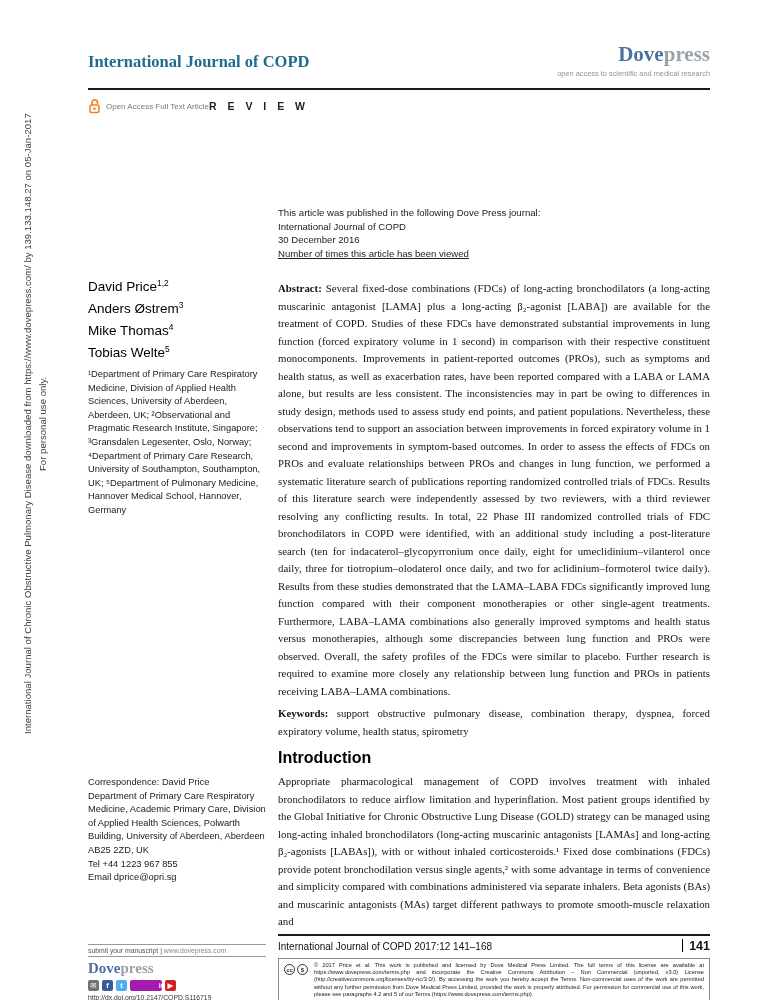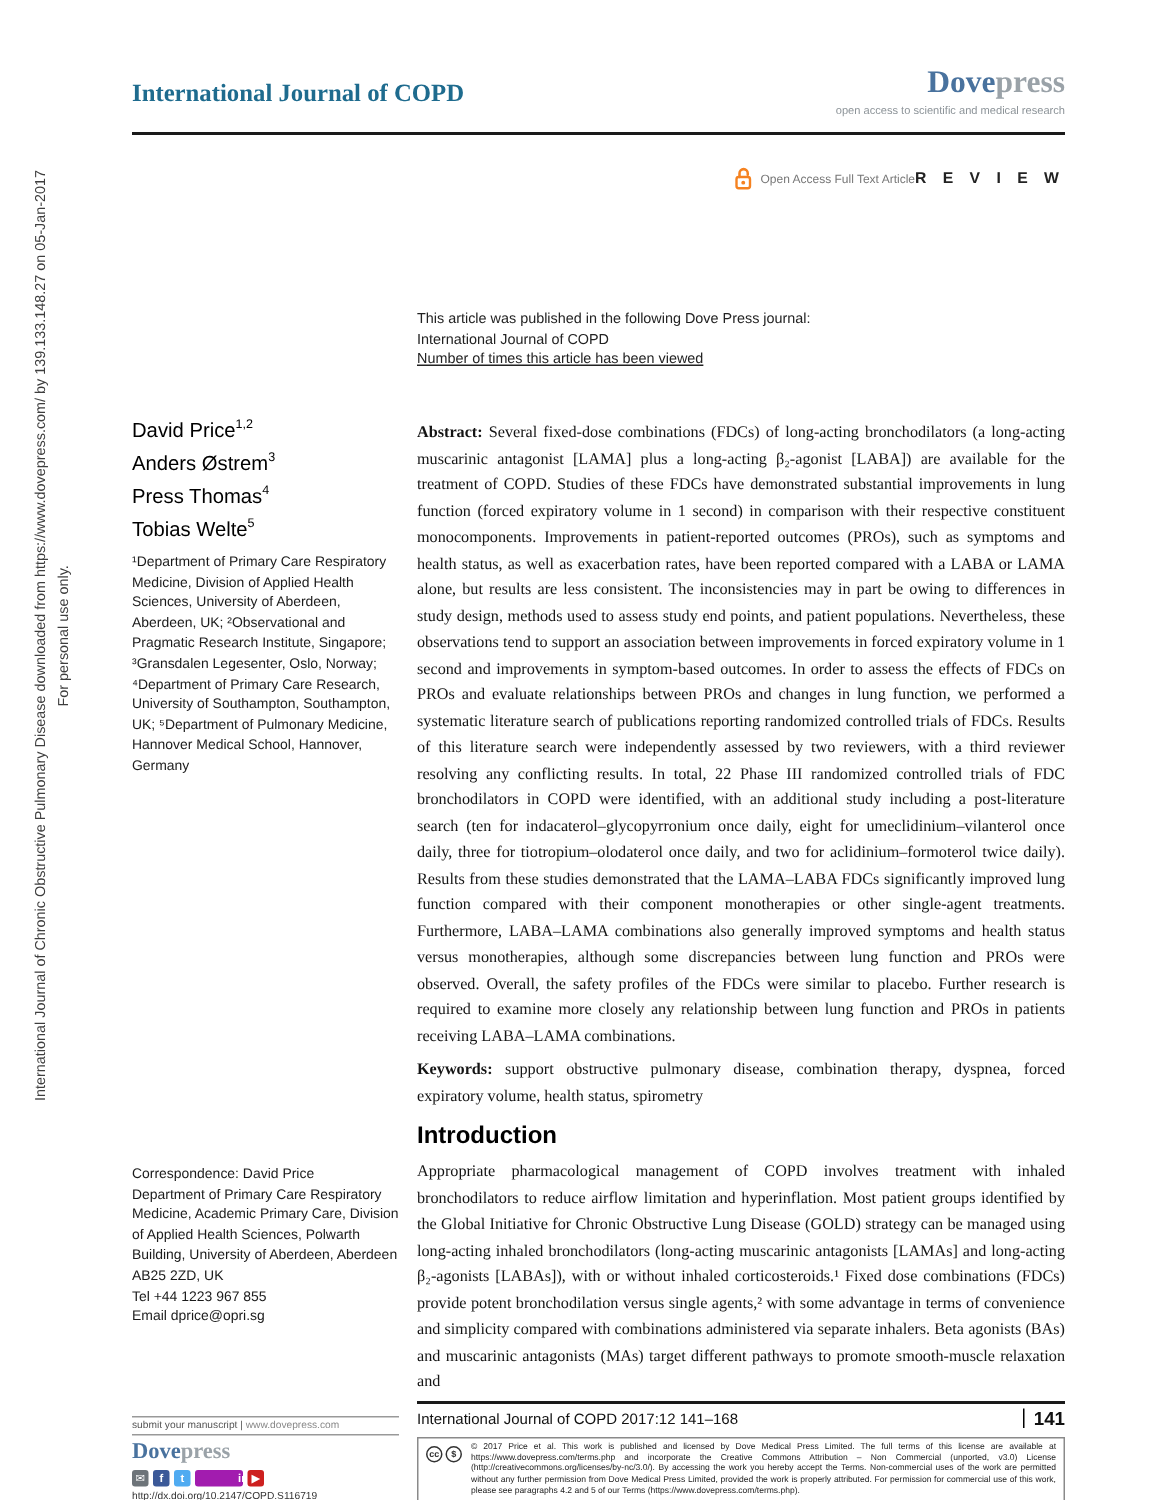--- a/index.html
+++ b/index.html
@@ -41,22 +41,22 @@
   }
   .dove-logo { text-align: right; font-family: "Liberation Serif", "DejaVu Serif", serif; }
   .dove-logo .dove  { font-size: 21px; font-weight: bold; color: #49729e; }
   .dove-logo .press { font-size: 21px; font-weight: bold; color: #9aa2a8; }
   .dove-logo .tagline { font-family: "Liberation Sans", "DejaVu Sans", sans-serif;
     font-size: 7.4px; color: #8c9398; margin-top: 2px; }
   .header-rule { position: absolute; left: 88px; top: 88px; width: 622px; height: 1.5px; background: #1a1a1a; }
 
   
   .badge-row {
-    position: absolute; left: 88px; top: 109px; width: 622px;
-    display: flex; justify-content: flex-end; align-items: center; height: 20px;
+    position: absolute; left: 88px; top: 96px; width: 622px;
+    display: flex; justify-content: flex-start; align-items: center; height: 20px;
   }
   .oa-left { display: flex; align-items: center; gap: 5px; }
   .oa-label { font-family: "Liberation Sans", "DejaVu Sans", sans-serif; font-size: 8px; color: #777; }
   .article-type { font-family: "Liberation Sans", "DejaVu Sans", sans-serif;
     font-size: 10.5px; font-weight: 600; letter-spacing: 4px; color: #222; }
 
   
   .title {
     position: absolute; left: 88px; top: 120px; width: 622px; margin: 0;
     font-family: "Liberation Sans", "DejaVu Sans", sans-serif;
@@ -177,27 +177,28 @@
       </svg>
       <span class="oa-label">Open Access Full Text Article</span>
     </div>
     <div class="article-type">R E V I E W</div>
   </div>
 
 
   <div class="published">
     <div>This article was published in the following Dove Press journal:</div>
     <div>International Journal of COPD</div>
+    <div>30 December 2016</div>
     <div class="views-link">Number of times this article has been viewed</div>
   </div>
 
   <div class="authors">
     <div class="author"><span>David Price</span><sup>1,2</sup></div>
     <div class="author"><span>Anders Østrem</span><sup>3</sup></div>
-    <div class="author"><span>Press Thomas</span><sup>4</sup></div>
+    <div class="author"><span>Mike Thomas</span><sup>4</sup></div>
     <div class="author"><span>Tobias Welte</span><sup>5</sup></div>
   </div>
 
   <div class="affiliations">¹Department of Primary Care Respiratory Medicine, Division of Applied Health Sciences, University of Aberdeen, Aberdeen, UK; ²Observational and Pragmatic Research Institute, Singapore; ³Gransdalen Legesenter, Oslo, Norway; ⁴Department of Primary Care Research, University of Southampton, Southampton, UK; ⁵Department of Pulmonary Medicine, Hannover Medical School, Hannover, Germany</div>
 
   <div class="right-col">
     <p class="body-text"><span class="b">Abstract:</span> <span>Several fixed-dose combinations (FDCs) of long-acting bronchodilators (a long-acting muscarinic antagonist [LAMA] plus a long-acting β₂-agonist [LABA]) are available for the treatment of COPD. Studies of these FDCs have demonstrated substantial improvements in lung function (forced expiratory volume in 1 second) in comparison with their respective constituent monocomponents. Improvements in patient-reported outcomes (PROs), such as symptoms and health status, as well as exacerbation rates, have been reported compared with a LABA or LAMA alone, but results are less consistent. The inconsistencies may in part be owing to differences in study design, methods used to assess study end points, and patient populations. Nevertheless, these observations tend to support an association between improvements in forced expiratory volume in 1 second and improvements in symptom-based outcomes. In order to assess the effects of FDCs on PROs and evaluate relationships between PROs and changes in lung function, we performed a systematic literature search of publications reporting randomized controlled trials of FDCs. Results of this literature search were independently assessed by two reviewers, with a third reviewer resolving any conflicting results. In total, 22 Phase III randomized controlled trials of FDC bronchodilators in COPD were identified, with an additional study including a post-literature search (ten for indacaterol–glycopyrronium once daily, eight for umeclidinium–vilanterol once daily, three for tiotropium–olodaterol once daily, and two for aclidinium–formoterol twice daily). Results from these studies demonstrated that the LAMA–LABA FDCs significantly improved lung function compared with their component monotherapies or other single-agent treatments. Furthermore, LABA–LAMA combinations also generally improved symptoms and health status versus monotherapies, although some discrepancies between lung function and PROs were observed. Overall, the safety profiles of the FDCs were similar to placebo. Further research is required to examine more closely any relationship between lung function and PROs in patients receiving LABA–LAMA combinations.</span></p>
     <p class="body-text"><span class="b">Keywords:</span> <span>support obstructive pulmonary disease, combination therapy, dyspnea, forced expiratory volume, health status, spirometry</span></p>
     <h2 class="intro-heading">Introduction</h2>
     <p class="body-text">Appropriate pharmacological management of COPD involves treatment with inhaled bronchodilators to reduce airflow limitation and hyperinflation. Most patient groups identified by the Global Initiative for Chronic Obstructive Lung Disease (GOLD) strategy can be managed using long-acting inhaled bronchodilators (long-acting muscarinic antagonists [LAMAs] and long-acting β₂-agonists [LABAs]), with or without inhaled corticosteroids.¹ Fixed dose combinations (FDCs) provide potent bronchodilation versus single agents,² with some advantage in terms of convenience and simplicity compared with combinations administered via separate inhalers. Beta agonists (BAs) and muscarinic antagonists (MAs) target different pathways to promote smooth-muscle relaxation and</p>

